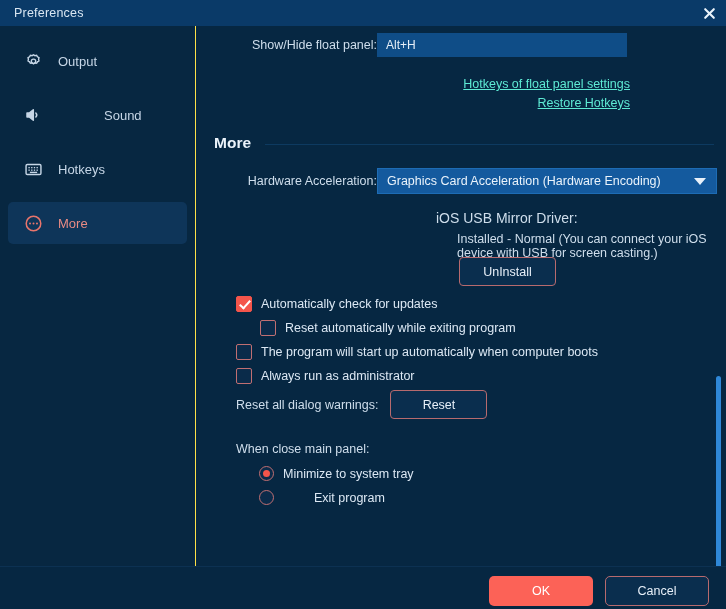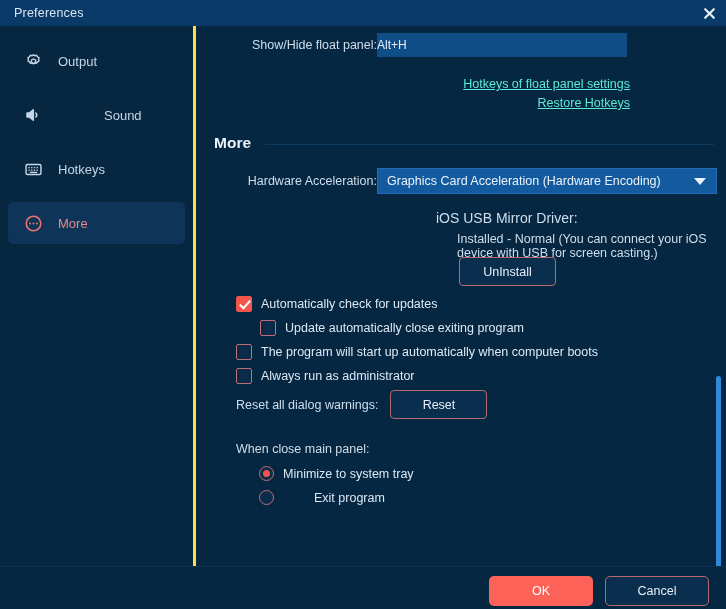--- a/index.html
+++ b/index.html
@@ -47,21 +47,21 @@
   }
   .close-btn svg { display: block; }
 
   
   .sidebar {
     position: absolute;
     left: 0; top: 26px;
     width: 196px;
     height: 540px;
     background: #072741;
-    border-right: 3px solid #fde047;
+    border-right: 1px solid #fde047;
   }
   .side-item {
     position: relative;
     height: 42px;
     margin: 0 8px;
     display: flex;
     align-items: center;
     padding-left: 14px;
     border-radius: 5px;
     cursor: pointer;
@@ -106,20 +106,21 @@
     font-size: 12.5px;
     color: #cfdeec;
   }
   .hk-input {
     width: 250px; height: 24px;
     background: #0f4d87;
     border: none;
     color: #e5eef7;
     font-size: 12px;
     font-family: "Liberation Sans", sans-serif;
+    padding-left: 9px;
     outline: none;
   }
 
   .link-row {
     position: absolute;
     width: 529px;
     text-align: right;
     padding-right: 96px;
     font-size: 12.5px;
   }
@@ -448,21 +449,21 @@
     <div class="drv-status">Installed - Normal (You can connect your iOS device with USB for screen casting.)</div>
 
     <button class="btn-outline btn-uninstall">UnInstall</button>
 
     <div class="cbrow cb1">
       <span class="cbox on"></span>
       <span class="lbl">Automatically check for updates</span>
     </div>
     <div class="cbrow cb2">
       <span class="cbox"></span>
-      <span class="lbl">Update automatically close exiting program</span>
+      <span class="lbl">Reset automatically while exiting program</span>
     </div>
     <div class="cbrow cb3">
       <span class="cbox"></span>
       <span class="lbl">The program will start up automatically when computer boots</span>
     </div>
     <div class="cbrow cb4">
       <span class="cbox"></span>
       <span class="lbl">Always run as administrator</span>
     </div>
 

